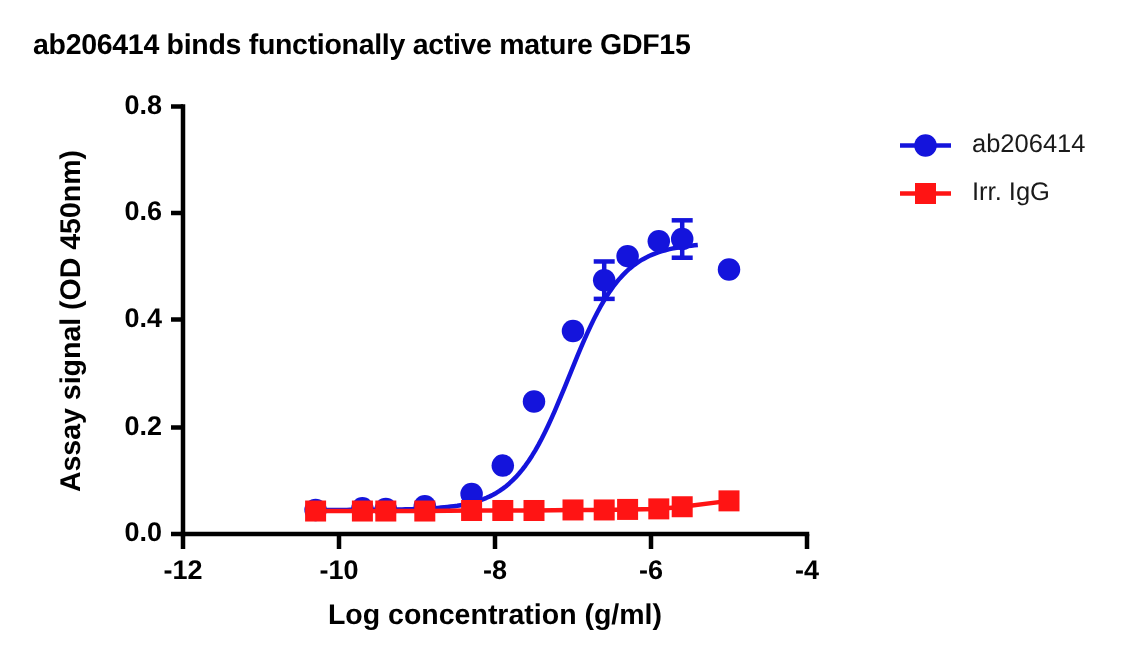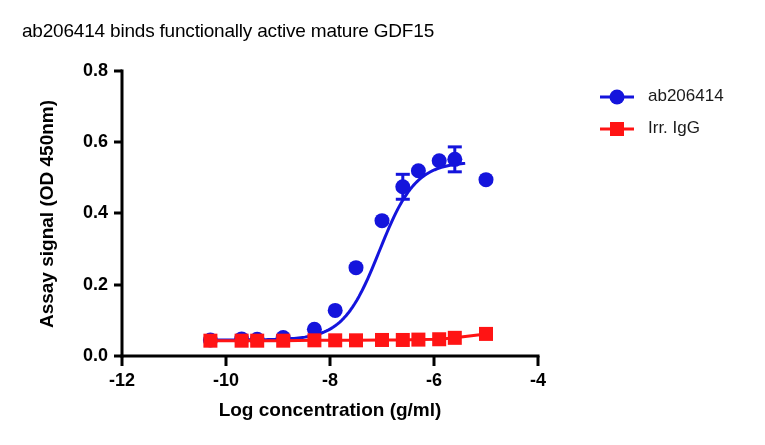--- a/index.html
+++ b/index.html
@@ -8,21 +8,21 @@
     background:#ffffff;
     font-family:"Liberation Sans", sans-serif;
     color:#000000;
     overflow:hidden;
     position:relative;
   }
   #page-title{
     position:absolute;
     left:22px; top:20px;
     font-size:19px;
-    font-weight:normal;
+    font-weight:bold;
     letter-spacing:-0.2px;
     white-space:nowrap;
   }
   #figure{
     position:absolute;
     left:0; top:0;
     width:765px; height:445px;
   }
   #plot-svg{ display:block; }
   .axis-title{

